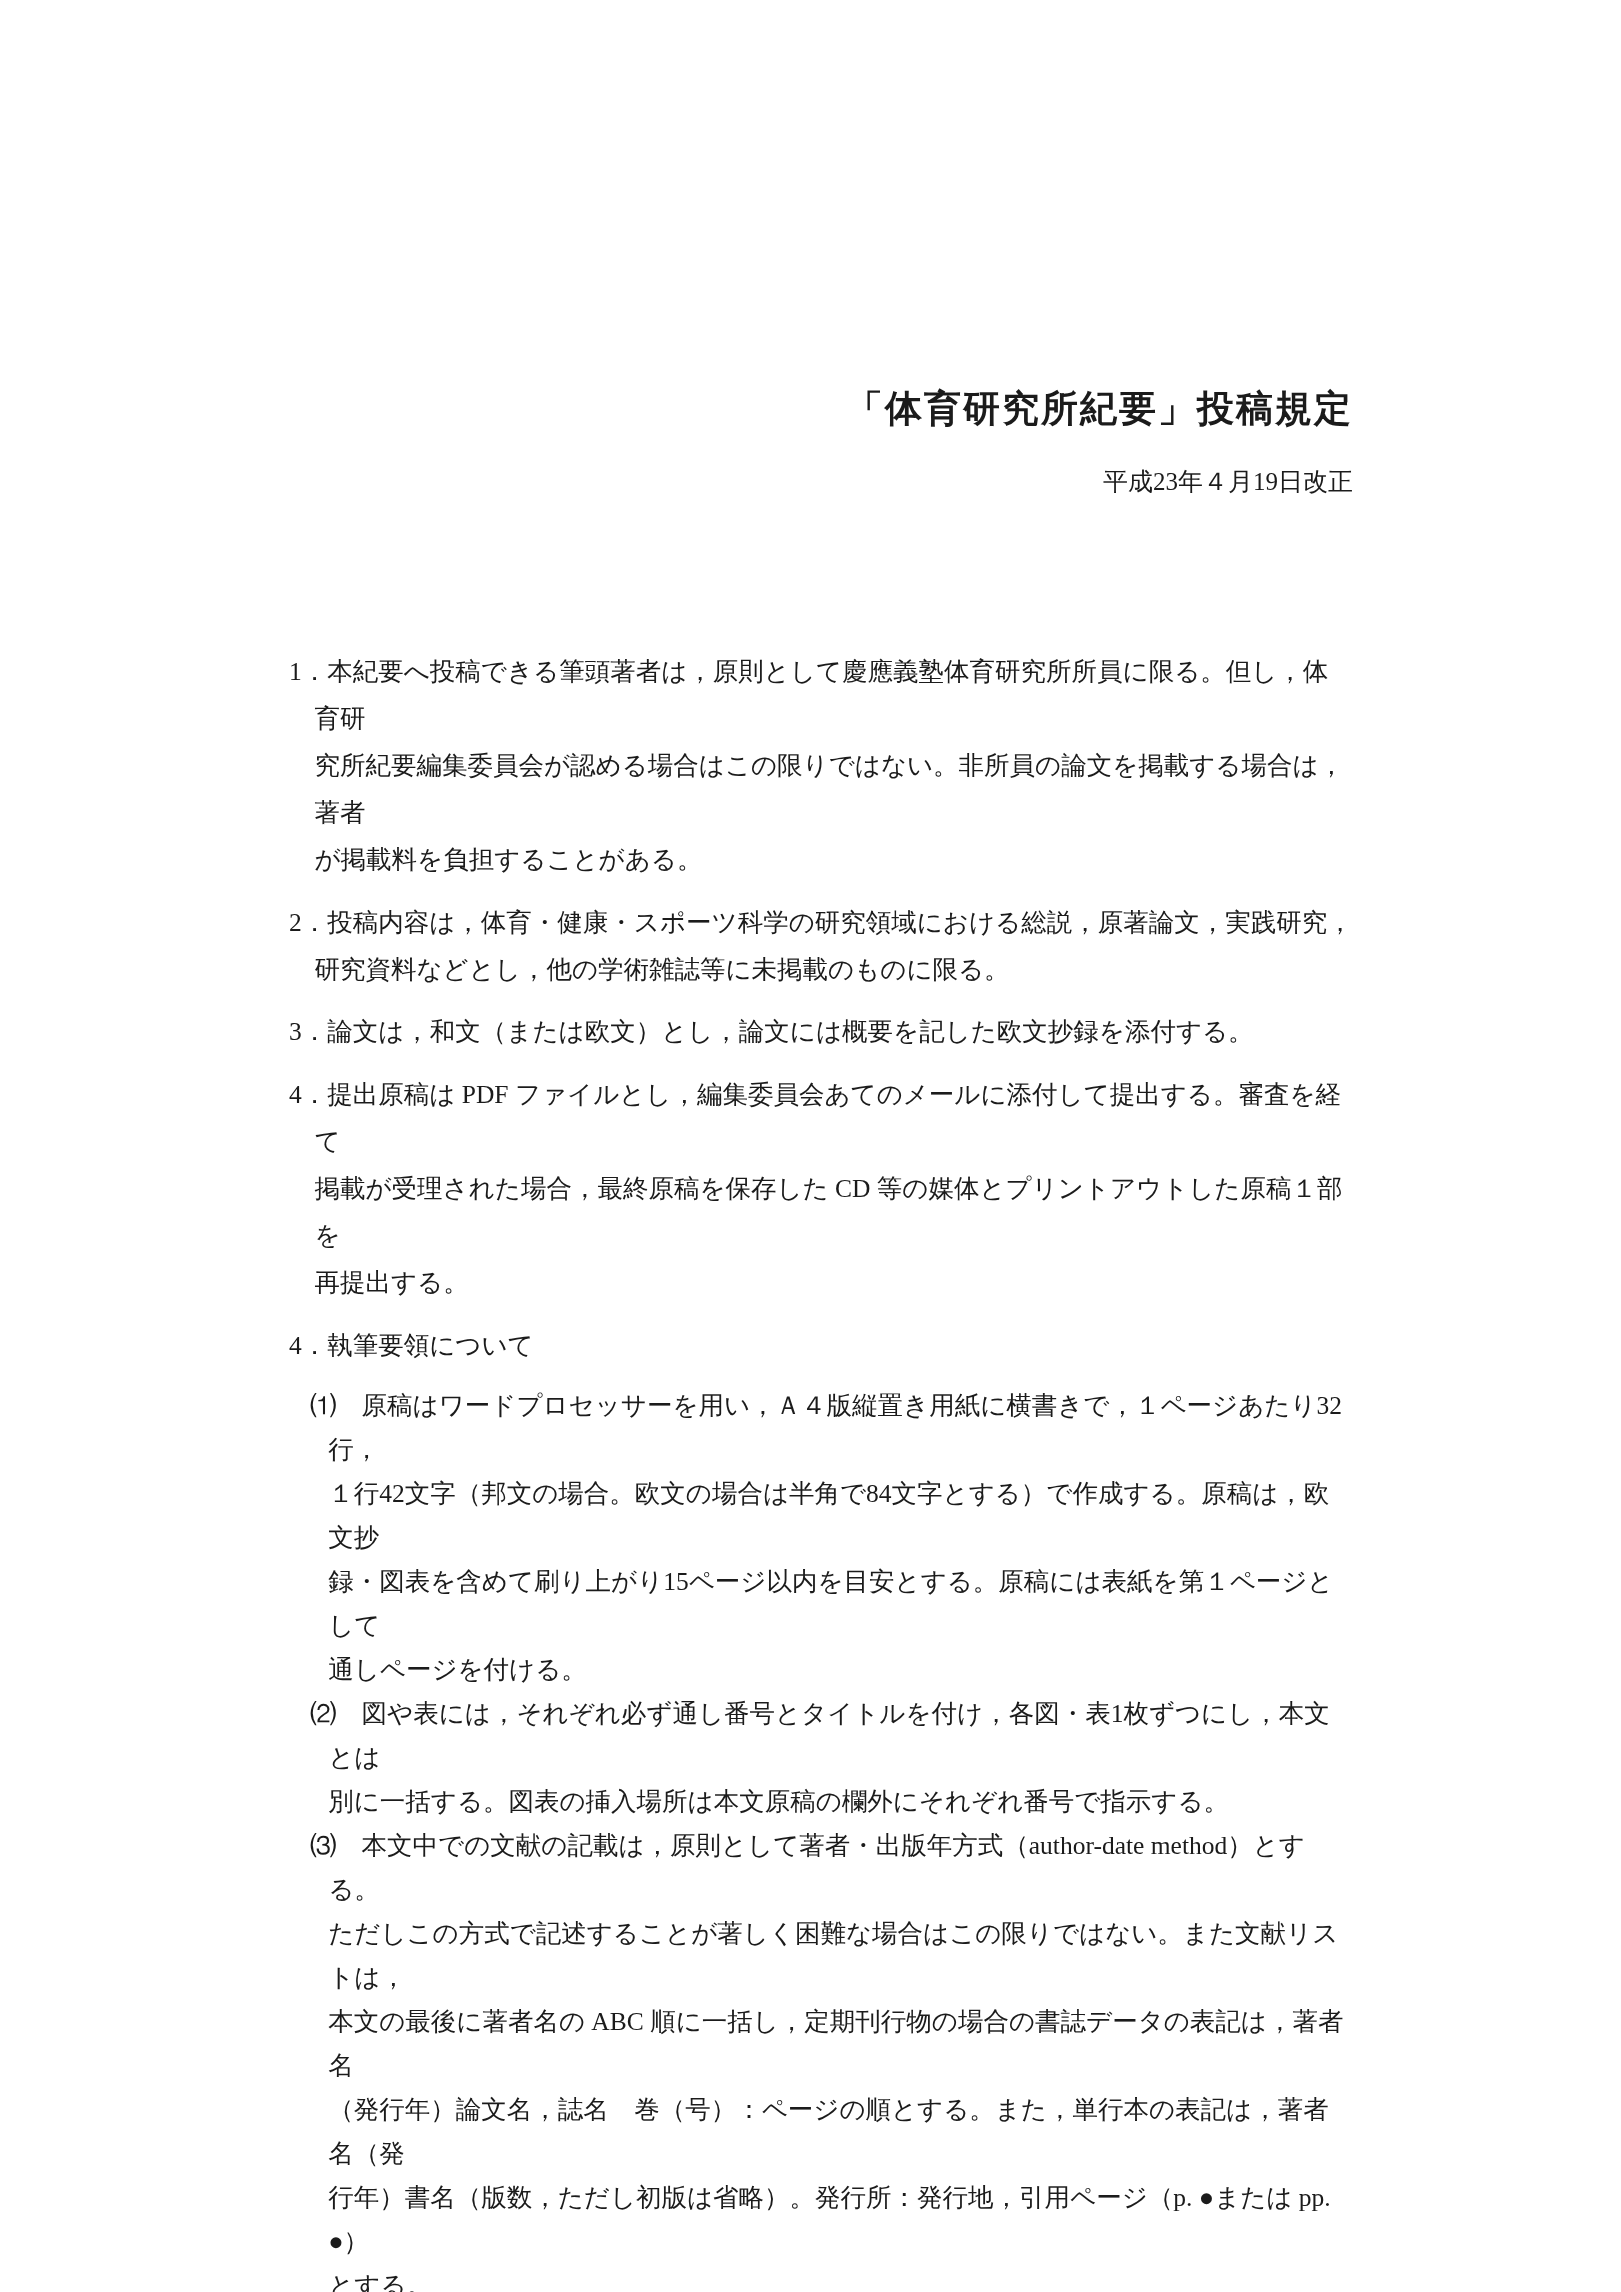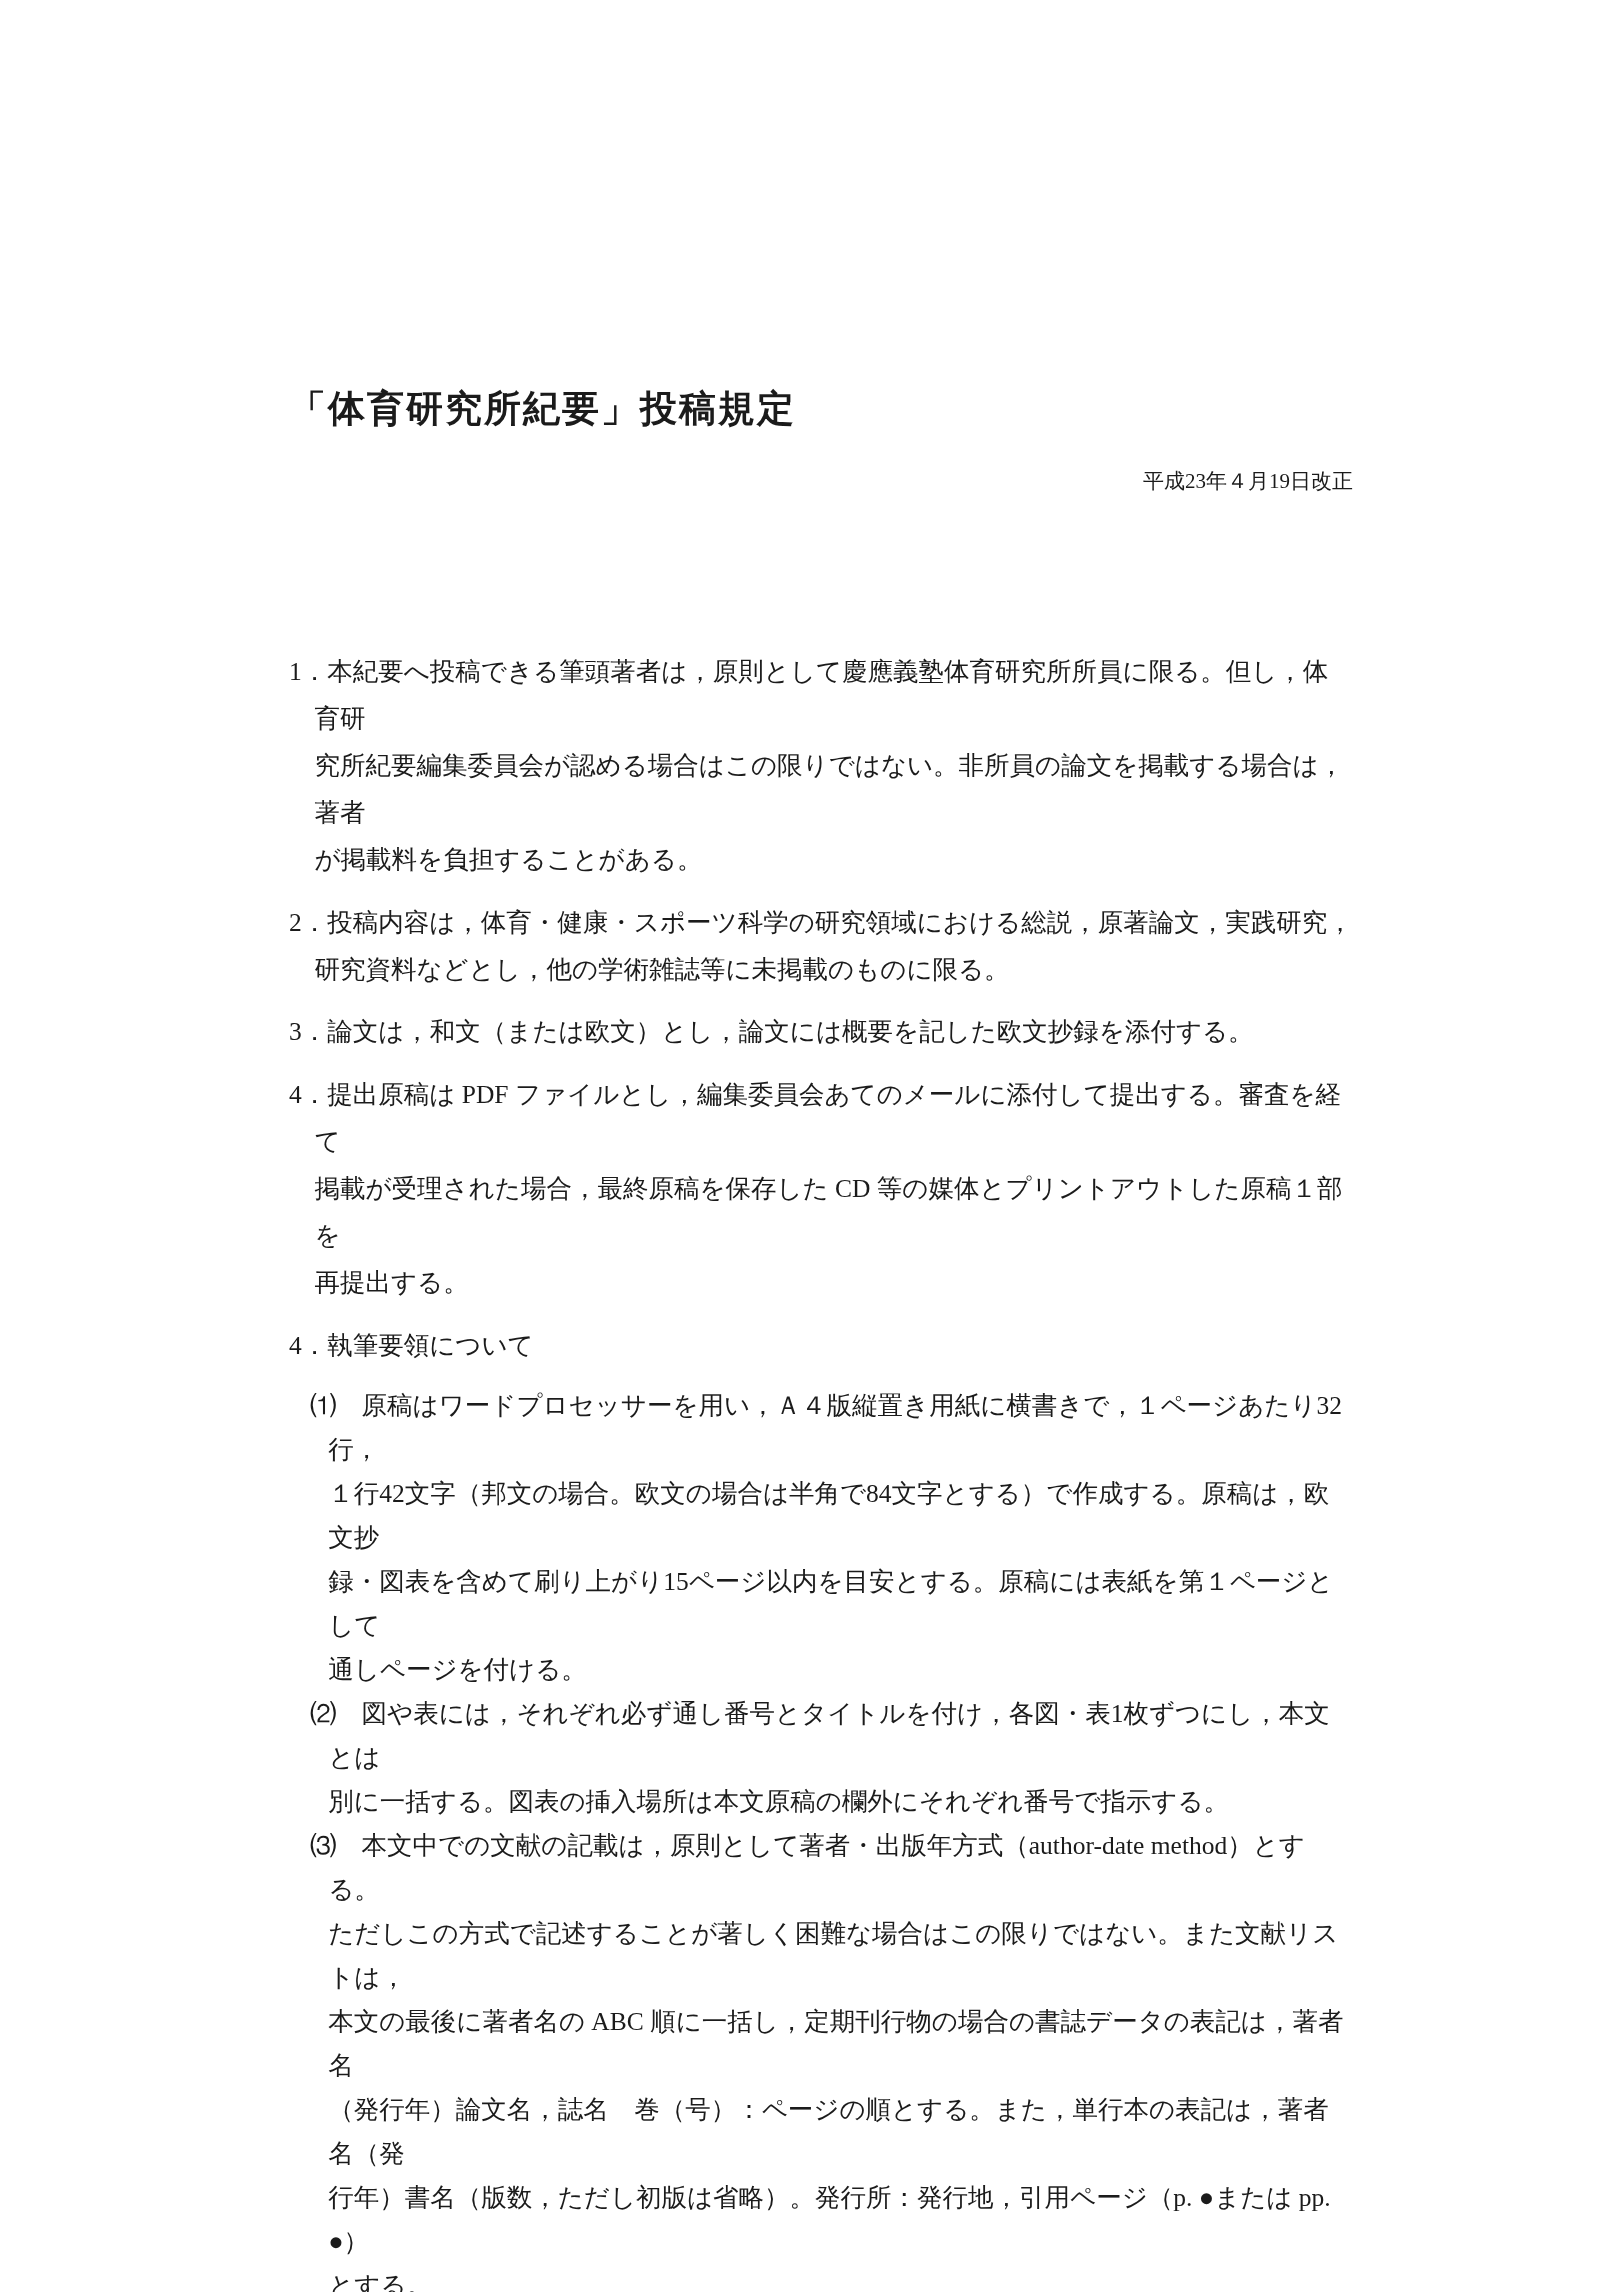--- a/index.html
+++ b/index.html
@@ -17,31 +17,31 @@
     overflow: hidden;
   }
   .content {
     position: absolute;
     left: 289px;
     top: 0;
     width: 1064px;
   }
   .title {
     margin: 384px 0 0 0;
-    text-align: left;
+    text-align: right;
     font-size: 37px;
     font-weight: bold;
     line-height: 49px;
     letter-spacing: 2px;
     white-space: nowrap;
   }
   .date {
     margin-top: 31px;
     text-align: right;
-    font-size: 21px;
+    font-size: 25px;
     line-height: 35px;
   }
   .body {
     margin-top: 149px;
     font-size: 25.5px;
     line-height: 47px;
   }
   .item {
     padding-left: 25.5px;
     text-indent: -25.5px;

